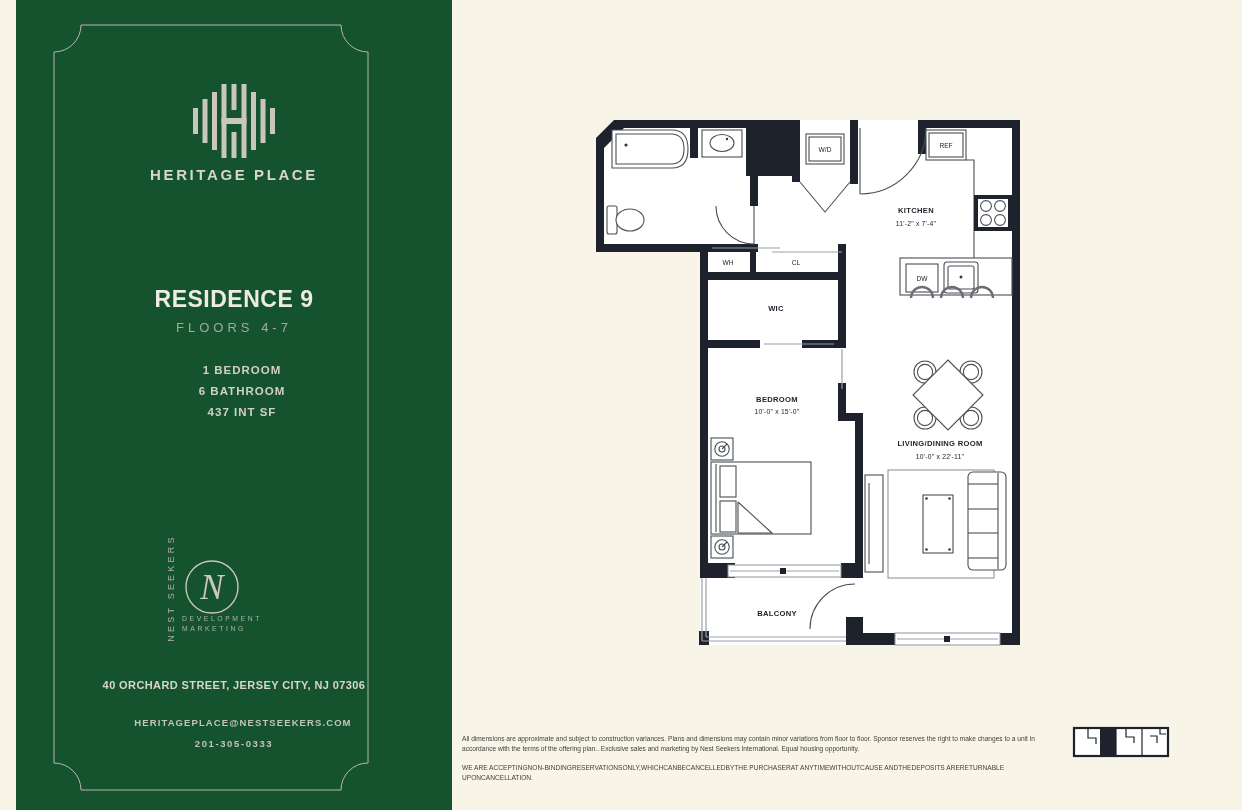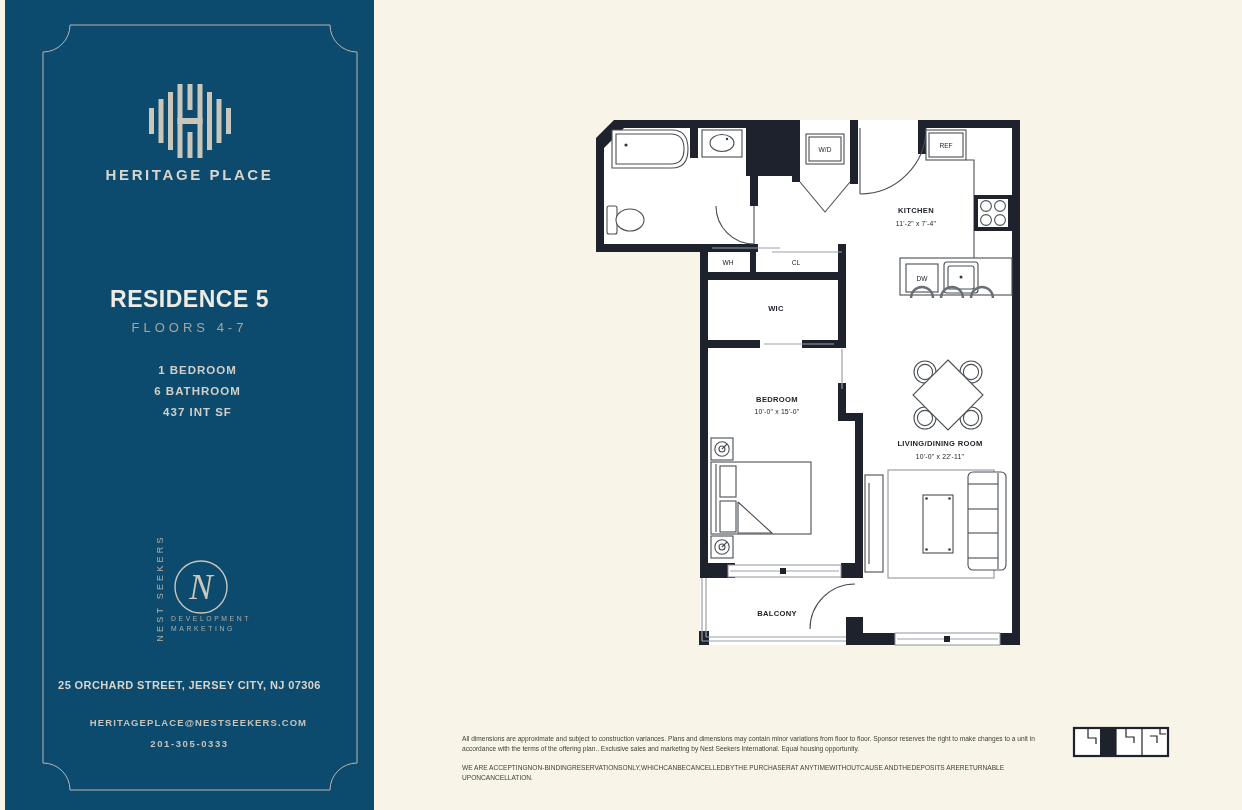--- a/index.html
+++ b/index.html
@@ -2,21 +2,21 @@
 <html><head>
 <meta charset="utf-8">
 <style>
   html,body{margin:0;padding:0;}
   body{
     width:1242px;height:810px;position:relative;overflow:hidden;
     background:#f8f4e7;
     font-family:"Liberation Sans",sans-serif;
   }
   
-  .panel{position:absolute;left:5px;top:0;width:369px;height:810px;background:#0c4a6e;color:#d6d3ca;}
+  .panel{position:absolute;left:16px;top:0;width:436px;height:810px;background:#14532d;color:#d6d3ca;}
   .frame{position:absolute;left:0;top:0;}
   .panel .ctr{position:absolute;left:0;width:100%;text-align:center;}
   .brand{top:166px;font-size:15px;font-weight:700;letter-spacing:2.6px;color:#d8d5cc;}
   .residence{top:286px;font-size:23px;font-weight:700;letter-spacing:.5px;color:#ecebe4;}
   .floors{top:320px;font-size:13px;letter-spacing:4px;color:#a9a69d;}
   .features{top:360px;font-size:11.5px;font-weight:700;letter-spacing:1px;color:#d2cfc6;line-height:21px;margin-left:8px;}
   .logoH{position:absolute;left:50%;top:84px;transform:translateX(-50%);}
   .agency-vert{
     position:absolute;left:155px;top:588px;transform:translate(-50%,-50%) rotate(-90deg);
     font-size:9px;letter-spacing:3.2px;color:#b2afa6;white-space:nowrap;
@@ -66,42 +66,42 @@
           <rect x="48.5" y="0" width="5" height="74"></rect>
           <rect x="58" y="8" width="5" height="58"></rect>
           <rect x="67.5" y="15" width="5" height="44"></rect>
           <rect x="77" y="24" width="5" height="26"></rect>
         </g>
       </svg>
     </div>
 
     <div class="ctr brand">HERITAGE PLACE</div>
 
-    <div class="ctr residence">RESIDENCE 5</div>
+    <div class="ctr residence">RESIDENCE 9</div>
     <div class="ctr floors">FLOORS 4-7</div>
 
     <div class="ctr features">
       <div>1 BEDROOM</div>
       <div>6 BATHROOM</div>
       <div>437 INT SF</div>
     </div>
 
     <div>
       <span class="agency-vert">NEST SEEKERS</span>
       <svg class="agency-circle" width="58" height="58" viewBox="0 0 58 58">
         <circle cx="29" cy="29" r="26" fill="none" stroke="#c9c6bc" stroke-width="1.4"></circle>
         <text x="29" y="41" text-anchor="middle" style="font-family:'Liberation Serif',serif;font-style:italic;font-size:35px;fill:#c9c6bc;">N</text>
       </svg>
       <div class="agency-lines">
         <div>DEVELOPMENT</div>
         <div>MARKETING</div>
       </div>
     </div>
 
-    <div class="ctr address">25 ORCHARD STREET, JERSEY CITY, NJ 07306</div>
+    <div class="ctr address">40 ORCHARD STREET, JERSEY CITY, NJ 07306</div>
     <div class="ctr email">HERITAGEPLACE@NESTSEEKERS.COM</div>
     <div class="ctr phone">201-305-0333</div>
   </aside>
 
   <svg class="floorplan" width="440" height="540" viewBox="0 0 440 540">
 
     <g>
       <rect x="8" y="8" width="204" height="132" fill="#ffffff"></rect>
       <rect x="112" y="132" width="163" height="334" fill="#ffffff"></rect>
       <rect x="204" y="8" width="228" height="525" fill="#ffffff"></rect>

